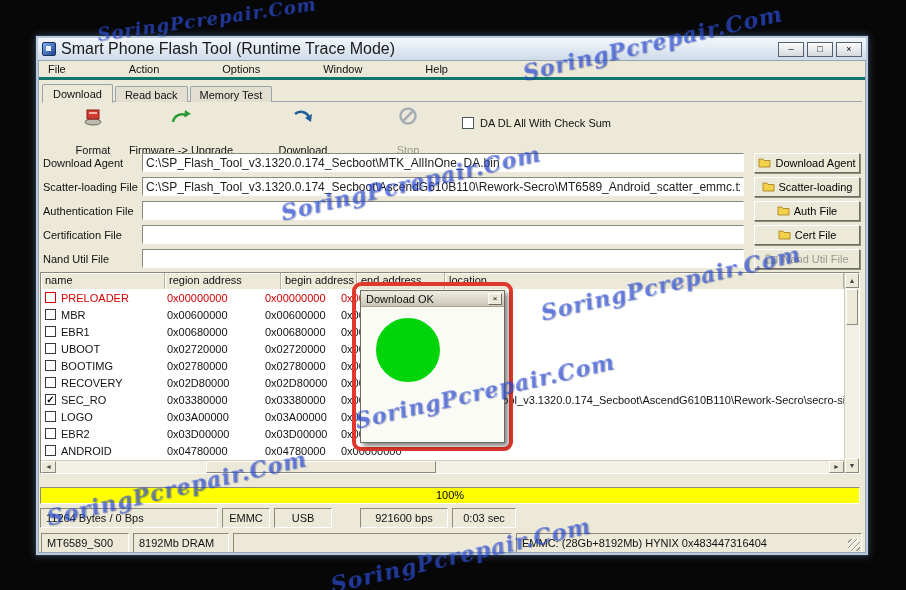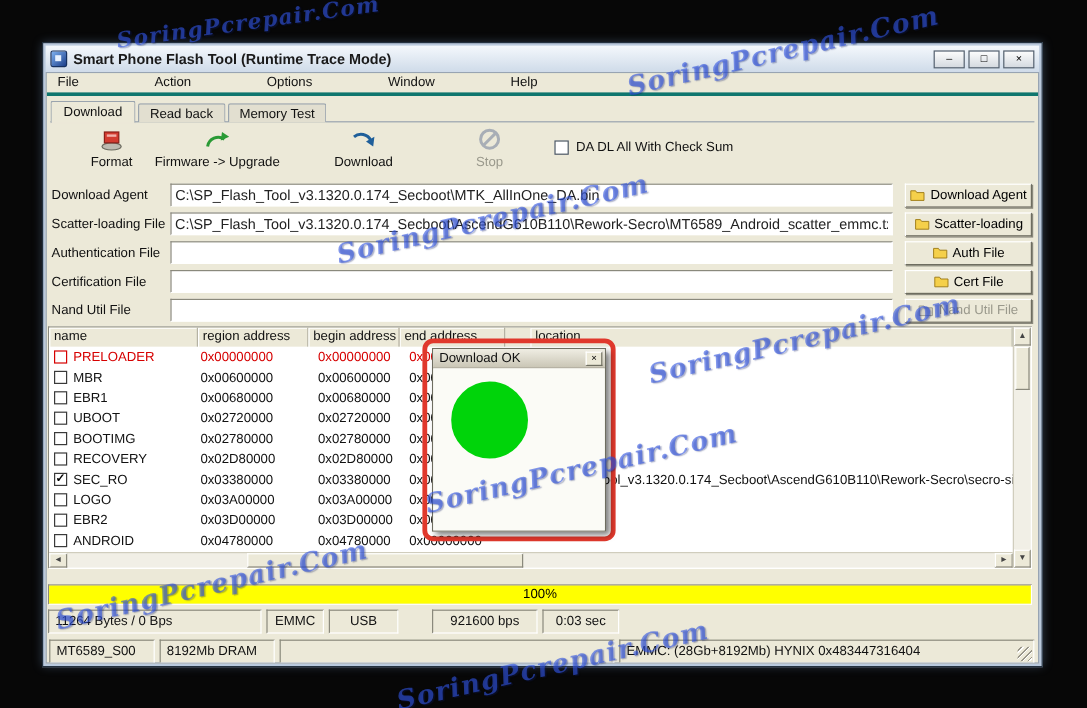--- a/index.html
+++ b/index.html
@@ -8,40 +8,40 @@
   .stage{position:relative;width:906px;height:590px;background:#070707;font-size:11px;color:#111;}
 
   
   .win-frame{position:absolute;left:35px;top:35px;width:834px;height:521px;background:#b9c9dd;
     border:1px solid #23313f;box-shadow:0 0 8px rgba(130,170,220,.30);padding:2px;}
   .titlebar{height:22px;display:flex;align-items:center;gap:5px;padding:0 4px;
     background:linear-gradient(#f4f8fc,#cfdbe9);}
   .app-icon{width:14px;height:14px;flex:none;background:linear-gradient(135deg,#7db0f0,#1c3f8a);
     border:1px solid #16305f;border-radius:2px;position:relative;}
   .app-icon::after{content:"";position:absolute;left:3px;top:3px;width:5px;height:5px;background:#e8f2ff;}
-  .title{font-weight:bold;font-size:12px;color:#1a1a1a;flex:1;white-space:nowrap;overflow:hidden;}
+  .title{font-weight:normal;font-size:16px;color:#1a1a1a;flex:1;white-space:nowrap;overflow:hidden;}
   .winbtns{display:flex;gap:3px;}
   .wbtn{width:26px;height:15px;background:linear-gradient(#fcfcfc,#d5dae0);border:1px solid #55616e;
     font-size:9px;line-height:11px;text-align:center;font-family:inherit;padding:0;}
   .win-body{position:relative;height:493px;background:#ece9d8;border:1px solid #98a4b2;overflow:hidden;}
 
   
   .menubar{position:absolute;top:0;left:0;right:0;height:19px;display:flex;align-items:center;
     background:#ece9d8;border-bottom:3px solid #0f766e;gap:45px;}
   .menu-item{padding:0 9px;line-height:18px;}
   .tabstrip{position:absolute;top:20px;left:3px;right:3px;height:21px;display:flex;align-items:flex-end;
     border-bottom:1px solid #9aa4ae;}
   .tab{border:1px solid #9aa4ae;border-bottom:none;background:#e2dfd0;margin-right:2px;
     padding:2px 9px 1px;position:relative;top:1px;border-radius:2px 2px 0 0;}
   .tab.active{background:#ece9d8;padding:3px 10px 2px;top:1px;margin-bottom:-1px;border-bottom:1px solid #ece9d8;z-index:2;}
 
   
   .tool{position:absolute;top:43px;width:130px;text-align:center;transform:translateX(-50%);}
   .tool .ticon{height:22px;display:flex;align-items:flex-end;justify-content:center;}
-  .tool .tlabel{margin-top:3px;}
+  .tool .tlabel{margin-top:18px;}
   .tool.disabled .tlabel{color:#9a998c;}
   .chk-group{position:absolute;left:423px;top:56px;display:flex;align-items:center;gap:6px;}
   .chk{width:12px;height:12px;border:1px solid #4a5560;background:#fff;flex:none;}
 
   
   .fields{position:absolute;left:1px;top:91px;right:5px;}
   .frow{display:flex;align-items:center;height:21px;margin-bottom:3px;}
   .flabel{width:102px;padding-left:3px;flex:none;}
   .finput{flex:1;height:19px;border:1px solid;border-color:#8a897c #fff #fff #8a897c;background:#fff;
     font-family:inherit;font-size:12px;color:#222;padding:1px 3px;min-width:0;}
@@ -49,21 +49,21 @@
     border:1px solid;border-color:#fff #6e6d60 #6e6d60 #fff;box-shadow:1px 1px 0 #8a897c;
     display:flex;align-items:center;justify-content:center;gap:4px;font-family:inherit;font-size:11px;padding:0;}
   .browse-btn.disabled{color:#9a998c;}
 
   
   .tablewrap{position:absolute;left:1px;top:211px;width:820px;height:202px;display:flex;
     border:1px solid;border-color:#8a897c #fff #fff #8a897c;background:#fff;}
   .tmain{flex:1;display:flex;flex-direction:column;min-width:0;}
   .thead{display:flex;height:16px;background:#ece9d8;flex:none;}
   .hcell{border-right:1px solid #b5b2a3;box-shadow:inset 1px 1px 0 #fff;padding:1px 4px;white-space:nowrap;overflow:hidden;}
-  .h-name{width:124px;}.h-region{width:92px;}.h-begin{width:76px;}.h-end{width:88px;}.h-loc{flex:1;margin-left:21px;}
+  .h-name{width:124px;}.h-region{width:116px;}.h-begin{width:76px;}.h-end{width:88px;}.h-loc{flex:1;}
   .tbody{flex:1;background:#fff;overflow:hidden;}
   .trow{display:flex;height:17px;line-height:16px;align-items:center;}
   .col-name{width:124px;display:flex;align-items:center;gap:5px;padding-left:4px;flex:none;}
   .cb{width:11px;height:11px;border:1px solid #3a3a3a;background:#fff;font-size:10px;line-height:9px;
     text-align:center;font-weight:bold;color:#000;flex:none;}
   .col-region{width:100px;flex:none;padding-left:2px;}
   .col-begin{width:76px;flex:none;}
   .col-end{width:88px;flex:none;}
   .col-loc{flex:1;white-space:nowrap;overflow:hidden;min-width:0;}
   .trow.red{color:#d60000;}

